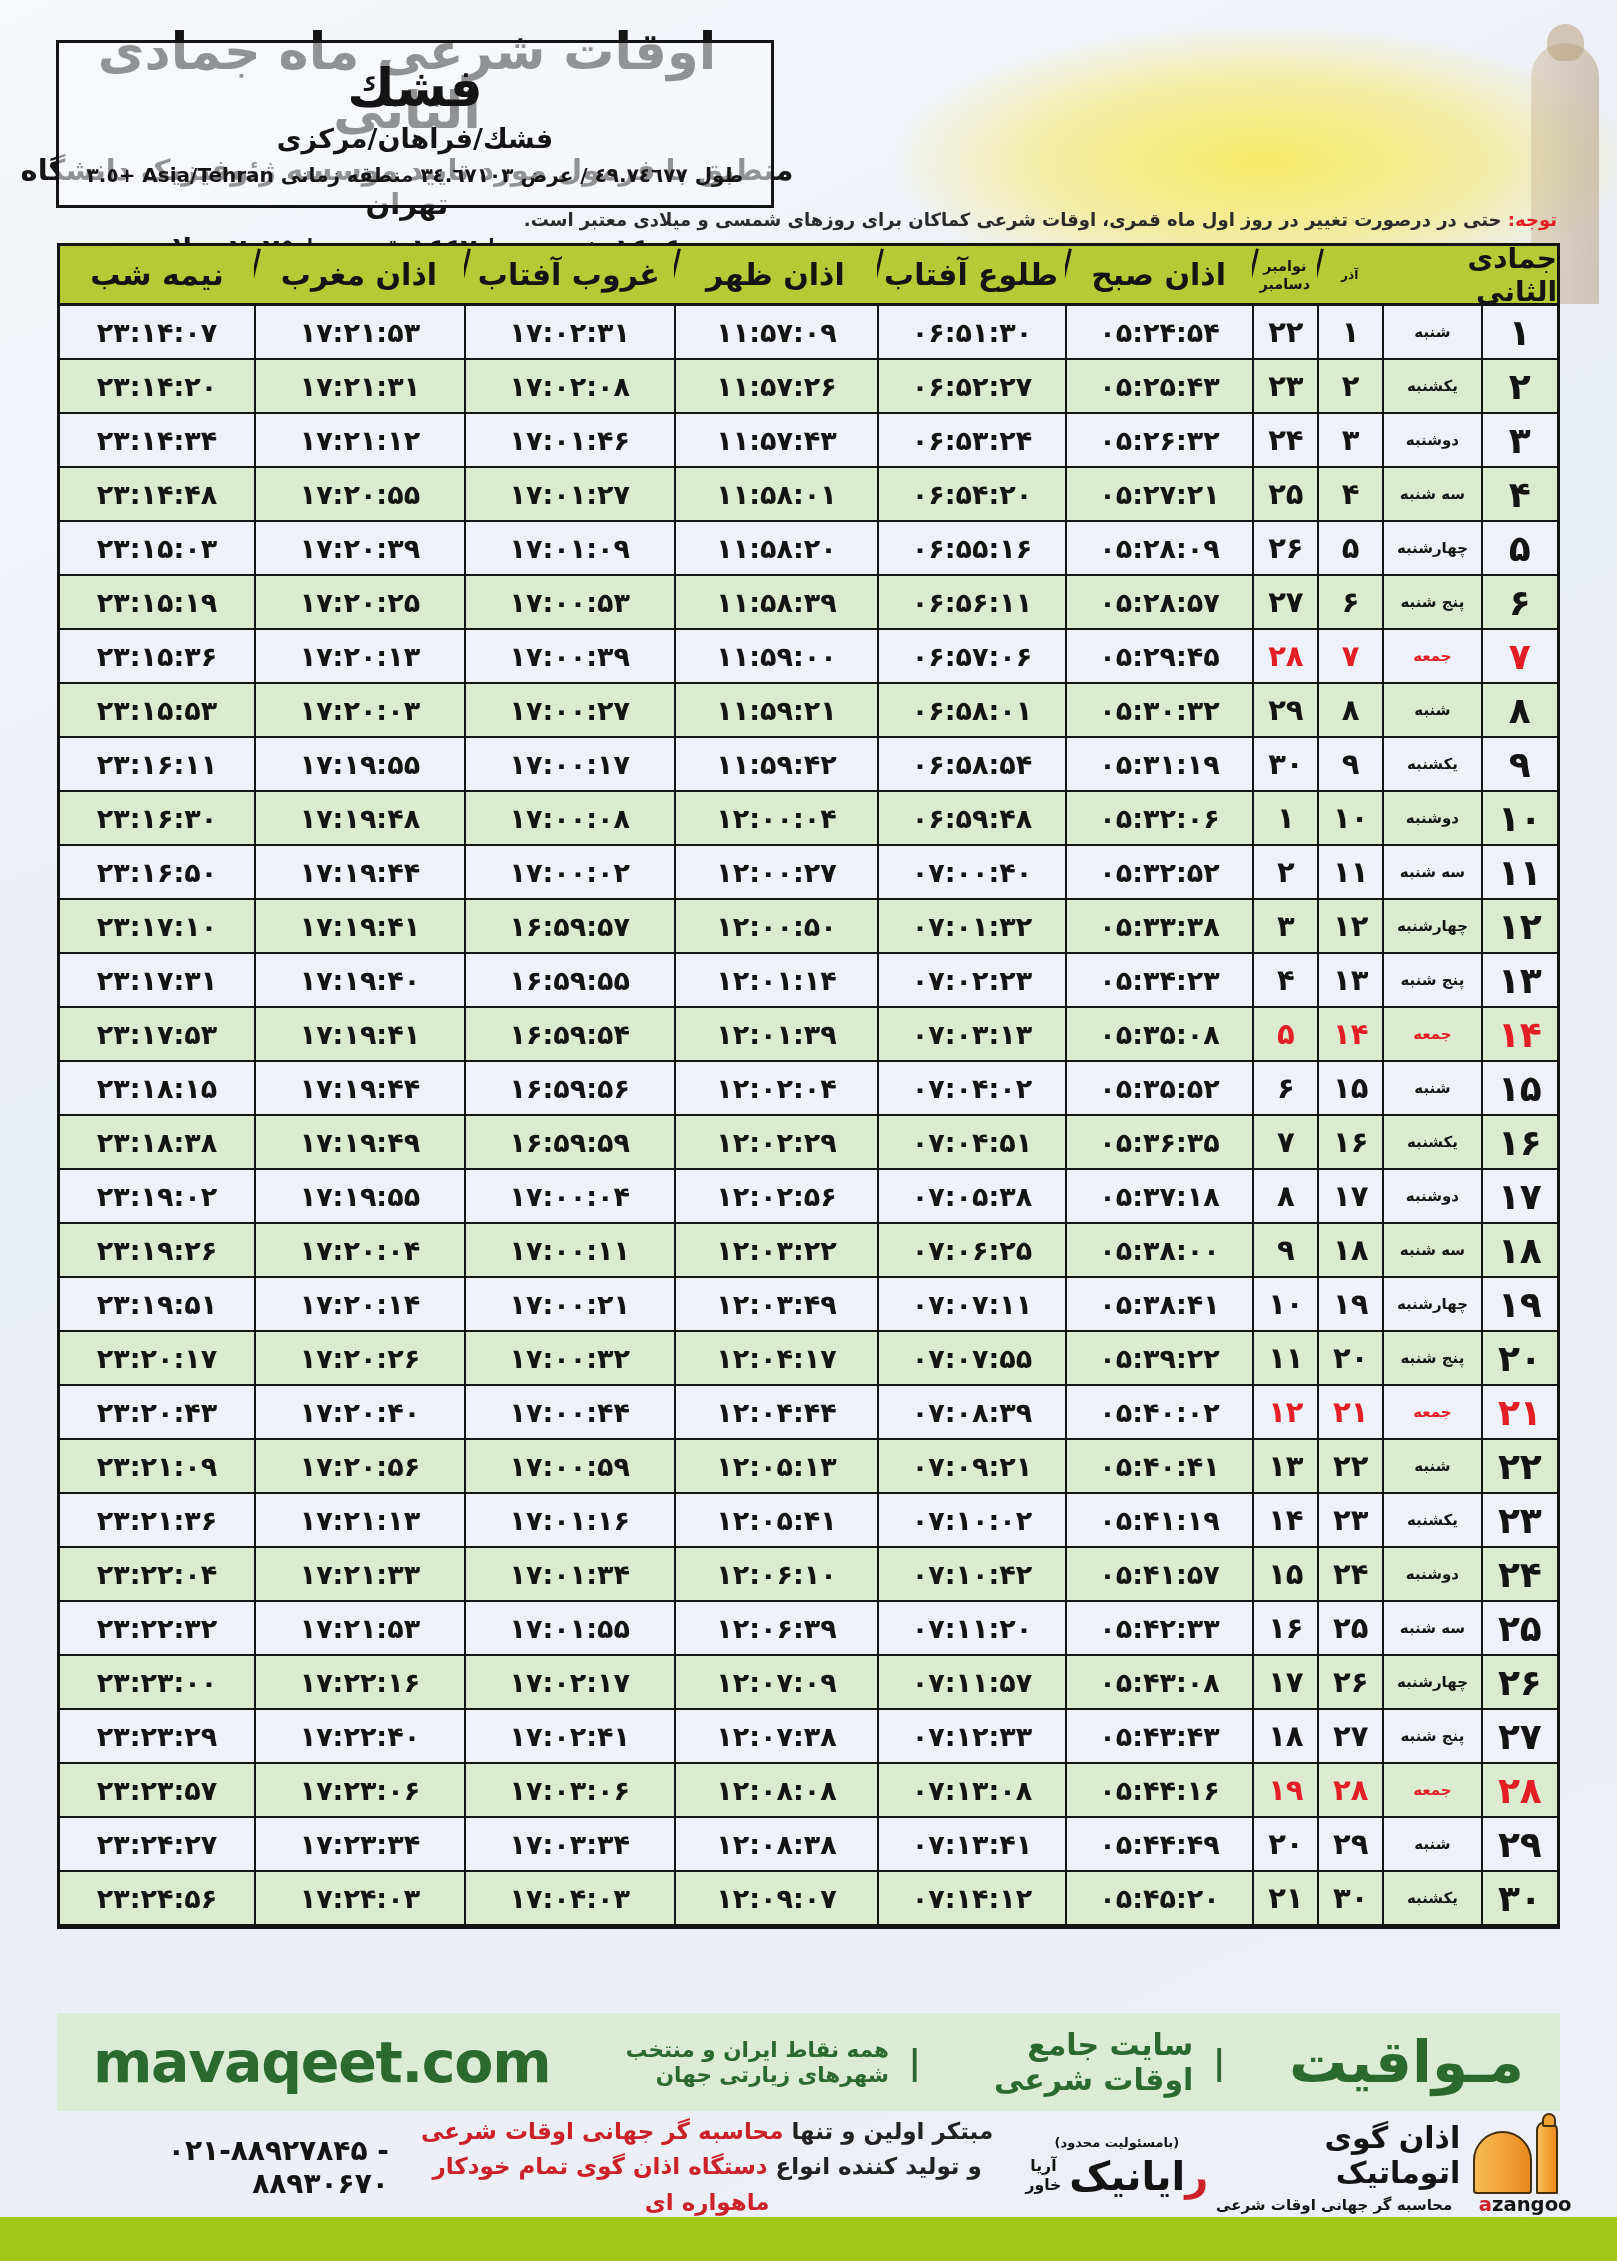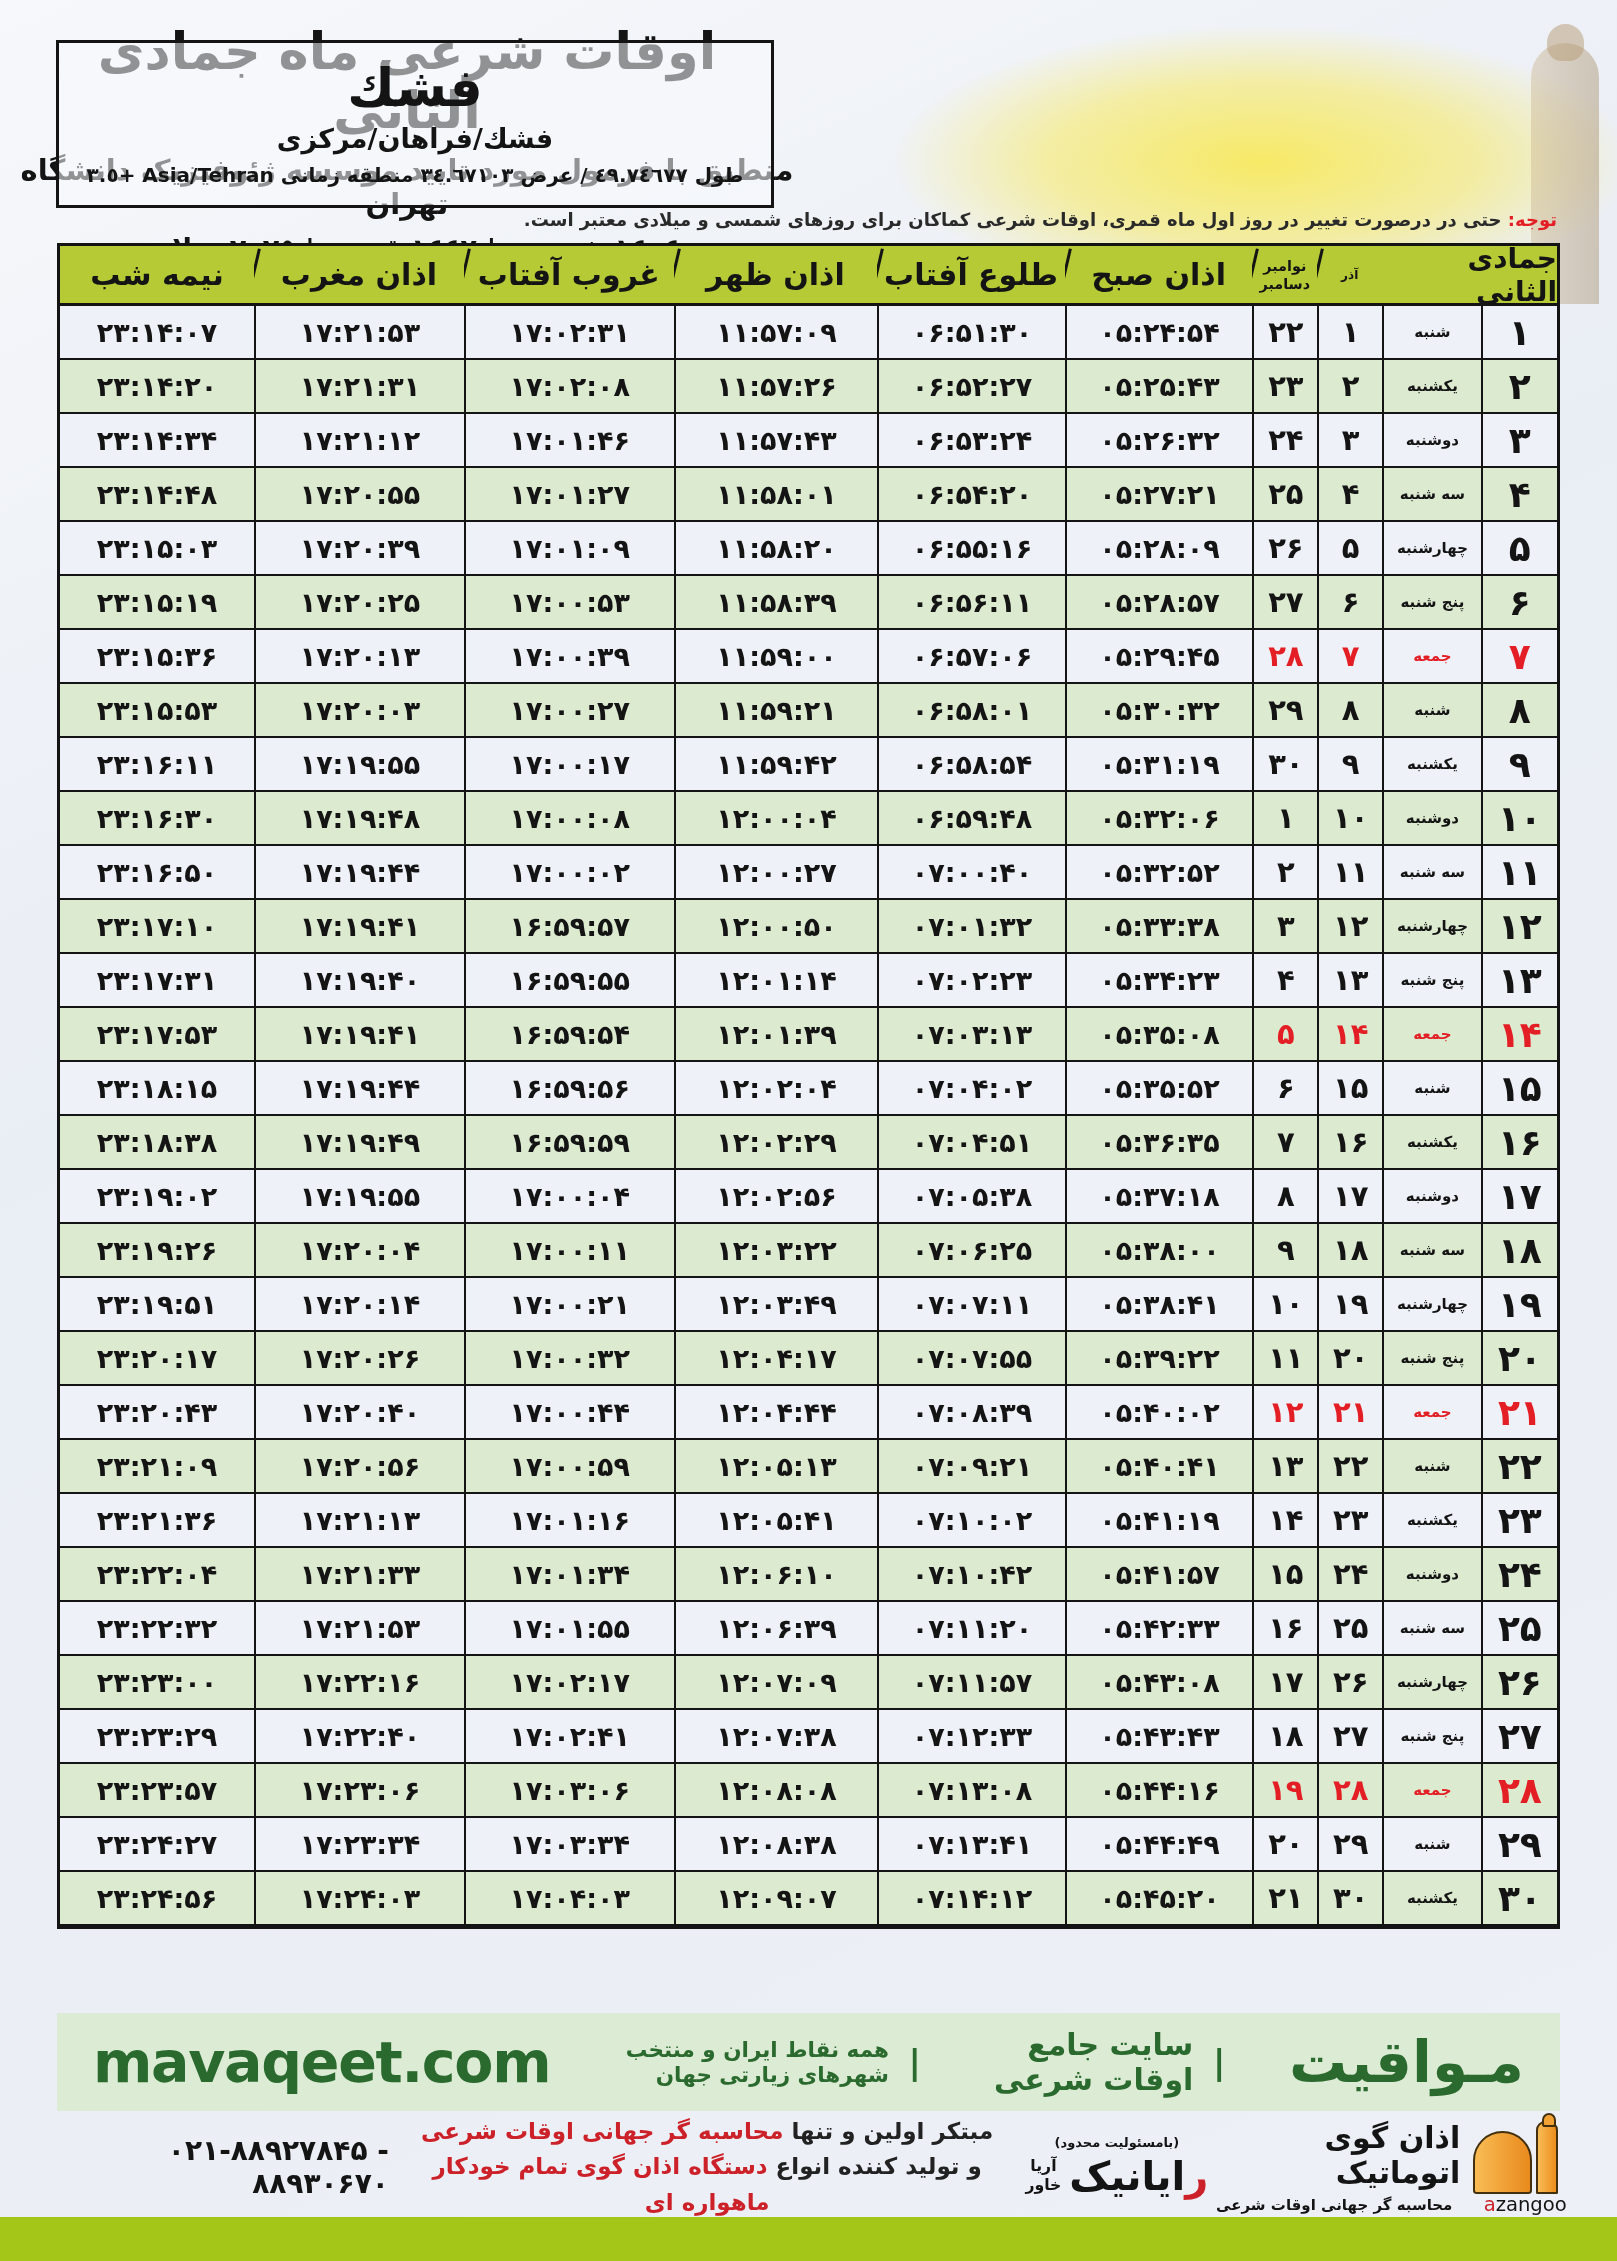--- a/index.html
+++ b/index.html
@@ -81,21 +81,21 @@
   .azangoo-logo { display: flex; align-items: center; gap: 13px; }
   .az-icon { position: relative; width: 104px; height: 98px; }
   .az-min { position: absolute; bottom: 22px; left: 63px; width: 22px; height: 73px;
     background: linear-gradient(90deg, #f9bc55, #ec8d1e); border: 2px solid #42300f; border-radius: 9px 9px 1.3px 1.3px; }
   .az-min::before { content: ""; position: absolute; top: -10.4px; left: 3.9px; width: 10.4px; height: 10.4px;
     background: #f3a335; border: 2px solid #42300f; border-radius: 50% 50% 20% 20%; }
   .az-dome { position: absolute; bottom: 22px; left: 0; width: 59px; height: 63px;
     background: linear-gradient(90deg, #f9bc55, #e98a1d); border: 2px solid #42300f;
     border-radius: 30px 30px 3.9px 3.9px; }
   .az-latin { position: absolute; bottom: 0; left: 0; width: 104px; text-align: center;
-    font-size: 19.6px; font-weight: normal; direction: ltr; color: #141414; }
+    font-size: 19.6px; font-weight: bold; direction: ltr; color: #141414; }
   .az-latin .red { color: var(--logo-red, #cc2128); }
   .az-text { display: flex; flex-direction: column; align-items: center; gap: 5.2px; }
   .az-fa { font-size: 30px; font-weight: bold; }
   .az-sub { font-size: 15px; font-weight: bold; }
   .rayanik-logo { display: flex; flex-direction: column; align-items: center; gap: 2.6px; }
   .ray-liab { font-size: 13px; font-weight: bold; }
   .ray-row { display: flex; align-items: center; gap: 7.8px; }
   .ray-name { font-size: 40px; font-weight: bold; }
   .ray-name .red { color: var(--logo-red, #cc2128); }
   .ray-sub { display: flex; flex-direction: column; align-items: center; font-size: 15.7px; font-weight: bold; line-height: 1.2; }

